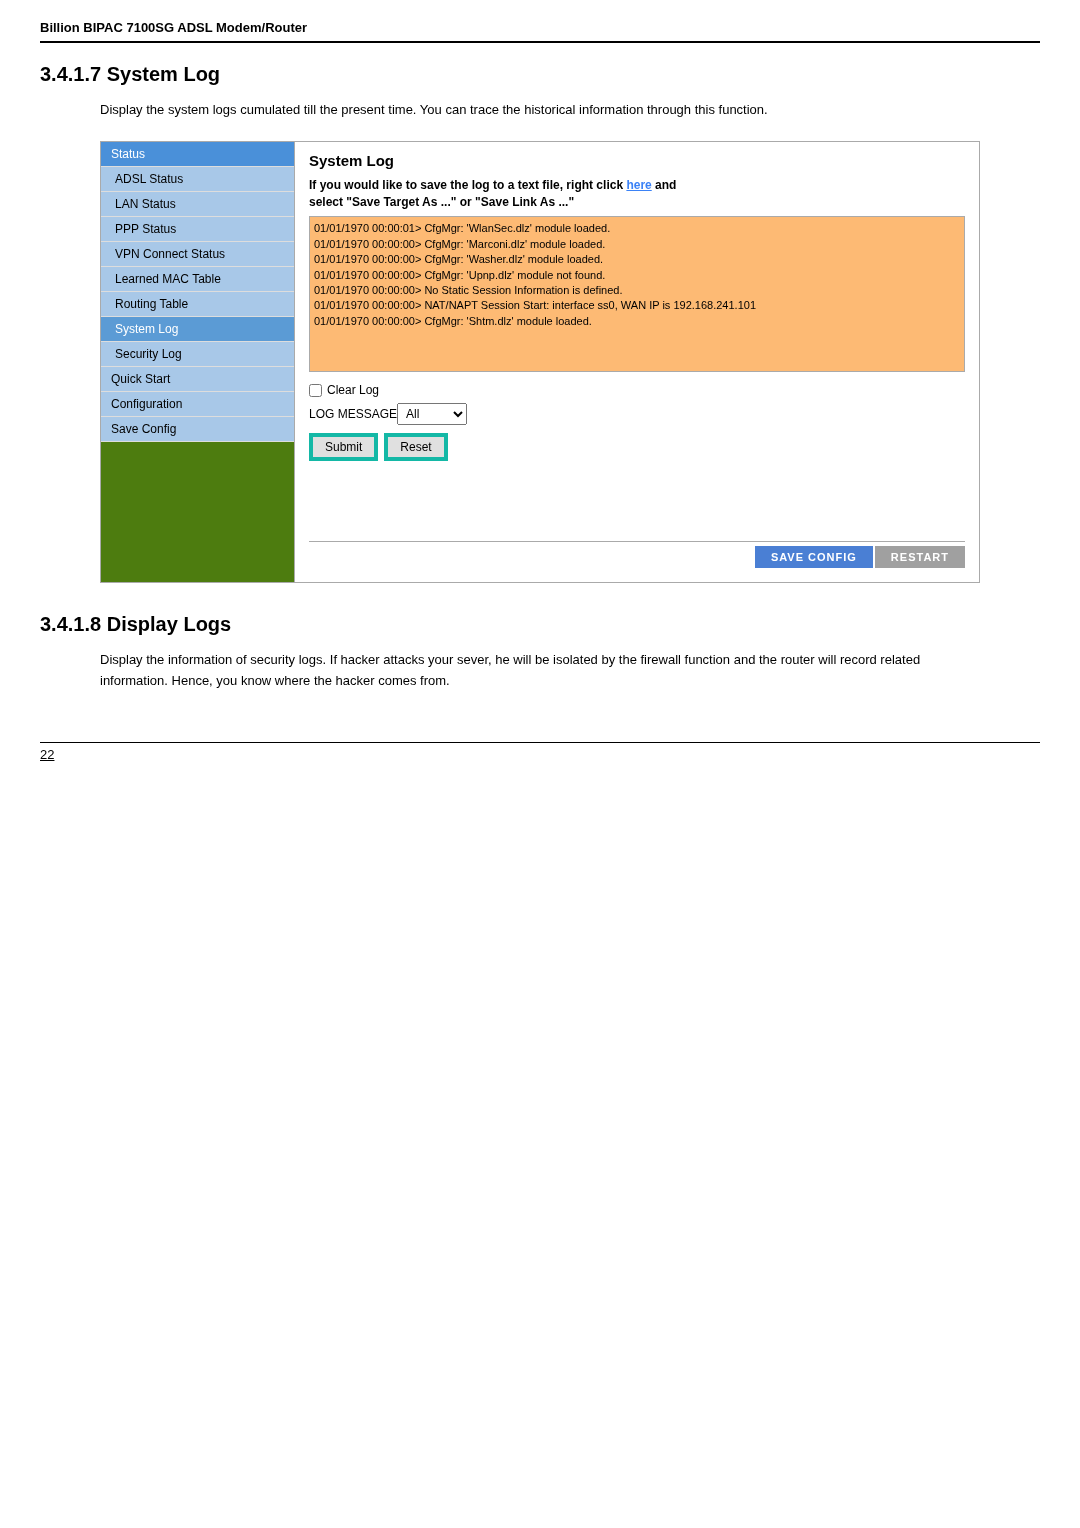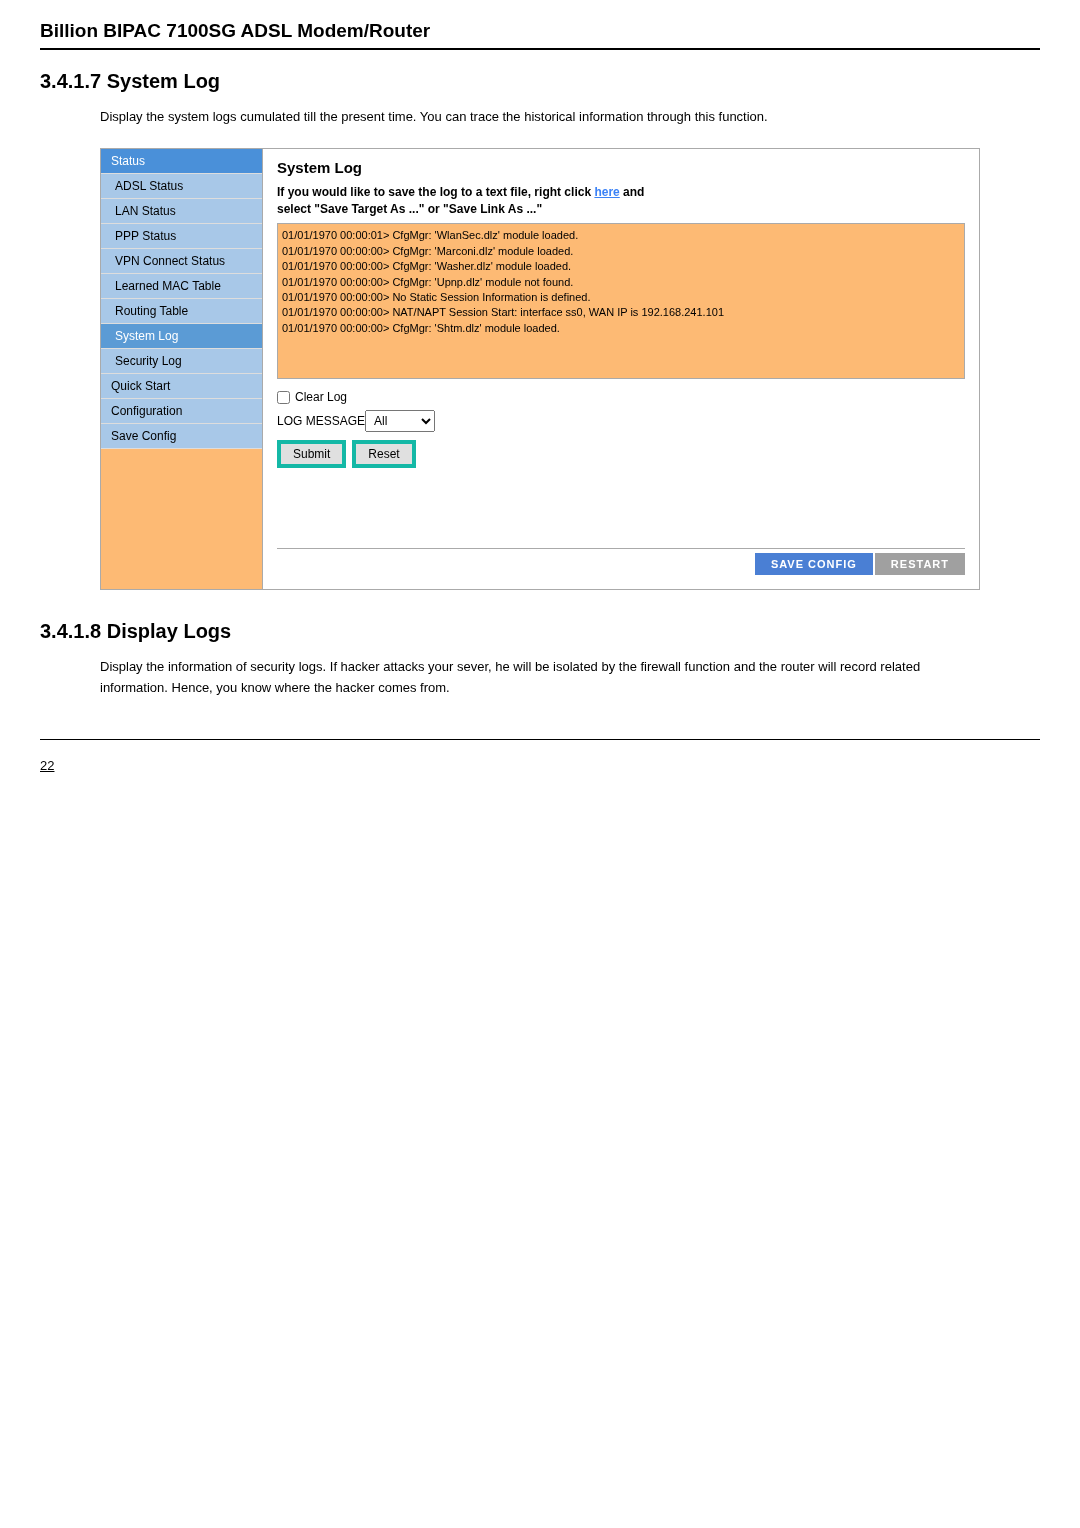--- a/index.html
+++ b/index.html
@@ -17,21 +17,21 @@
     }
 
     
     .page-header {
       border-bottom: 2px solid #000;
       padding-bottom: 6px;
       margin-bottom: 20px;
     }
     .page-header-title {
       font-weight: bold;
-      font-size: 19px;
+      font-size: 13px;
     }
 
     
     .section-heading {
       font-size: 20px;
       font-weight: bold;
       margin-bottom: 14px;
     }
 
     .section-desc {
@@ -45,24 +45,24 @@
     
     .router-ui {
       display: flex;
       border: 1px solid #aaa;
       margin: 0 60px 30px 60px;
       background: #fff;
     }
 
     
     .sidebar {
-      width: 162px;
+      width: 194px;
       flex-shrink: 0;
       border-right: 1px solid #aaa;
-      background: #fdba74;
+      background: #4d7c0f;
     }
 
     .sidebar-item {
       display: block;
       padding: 5px 10px;
       font-size: 12px;
       cursor: pointer;
       border-bottom: 1px solid #ddd;
       text-decoration: none;
       color: #000;
@@ -219,22 +219,22 @@
     }
 
     .bottom-btn.restart {
       background: #a0a0a0;
       color: #fff;
     }
 
     
     .page-footer {
       border-top: 1px solid #000;
-      padding-top: 18px;
-      margin-top: 40px;
+      padding-top: 4px;
+      margin-top: 50px;
       font-size: 13px;
       text-decoration: underline;
     }
   </style>
 </head>
 <body>
 
 <div class="page-wrapper">
 
   <div class="page-header">

